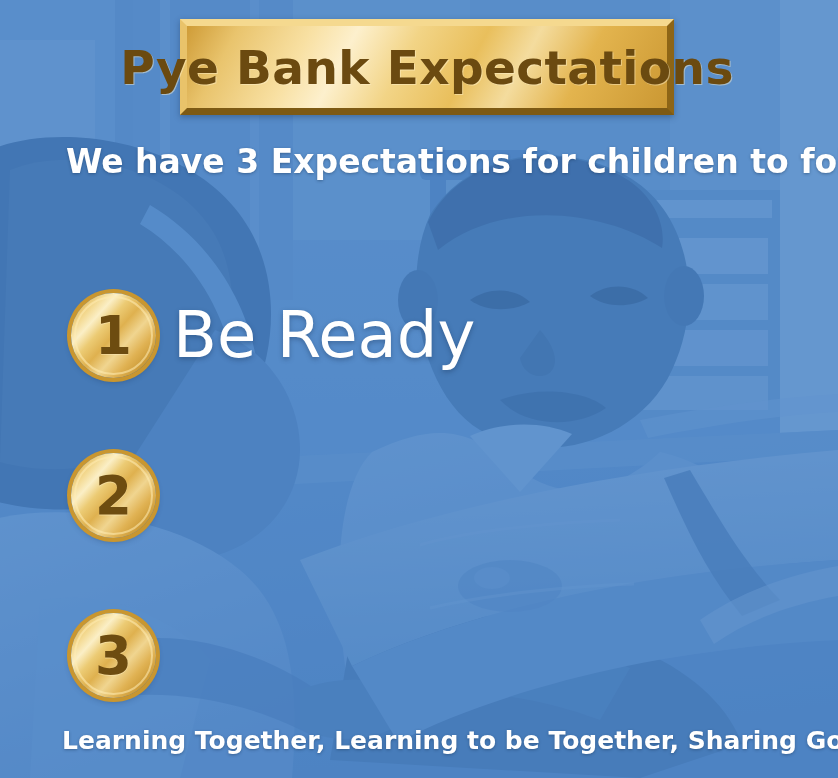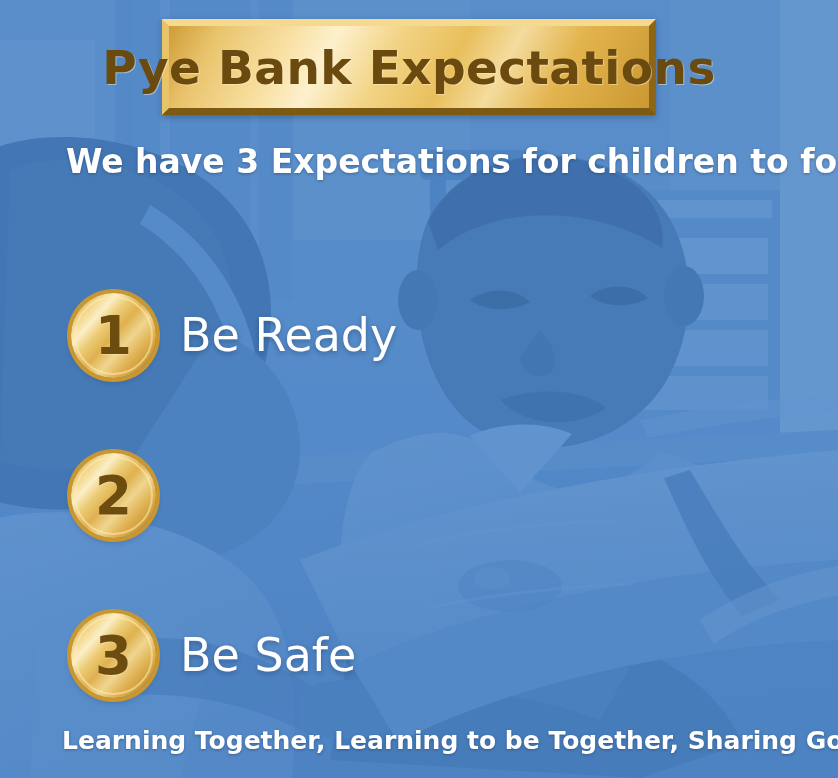--- a/index.html
+++ b/index.html
@@ -32,21 +32,21 @@
     inset: 0;
     background: #4f86c6;
     mix-blend-mode: normal;
     opacity: 0.62;
     pointer-events: none;
   }
 
   
   .banner {
     position: absolute;
-    left: 162px;
+    left: 180px;
     top: 19px;
     width: 494px;
     height: 96px;
     box-sizing: border-box;
     background:
       linear-gradient(128deg,
         #c79433 0%,
         #e7bb5e 8%,
         #f6d98d 22%,
         #fbe8b4 34%,
@@ -156,24 +156,24 @@
     position: relative;
     z-index: 2;
     font-family: "DejaVu Sans", sans-serif;
     font-weight: bold;
     font-size: 53px;
     line-height: 1;
     color: #6d4c10;
     text-shadow: 0 1px 0 rgba(255,240,200,0.4);
   }
   .item-label {
-    margin-left: 24px;
+    margin-left: 17px;
     font-family: "DejaVu Sans", sans-serif;
     font-weight: normal;
-    font-size: 46px;
+    font-size: 64px;
     color: #ffffff;
     white-space: nowrap;
     text-shadow: 0 2px 5px rgba(25,50,85,0.40);
   }
 
   
   .footer {
     position: absolute;
     left: 62px;
     top: 726px;
@@ -321,20 +321,19 @@
     <div class="item">
       <div class="coin">
         <span class="coin-num">2</span>
       </div>
     </div>
 
     <div class="item">
       <div class="coin">
         <span class="coin-num">3</span>
       </div>
-      <div class="item-label">Be Safe</div>
     </div>
 
   </div>
 
   <div class="footer">Learning Together, Learning to be Together, Sharing God's Love</div>
 
 </div>
 
 </body></html>

